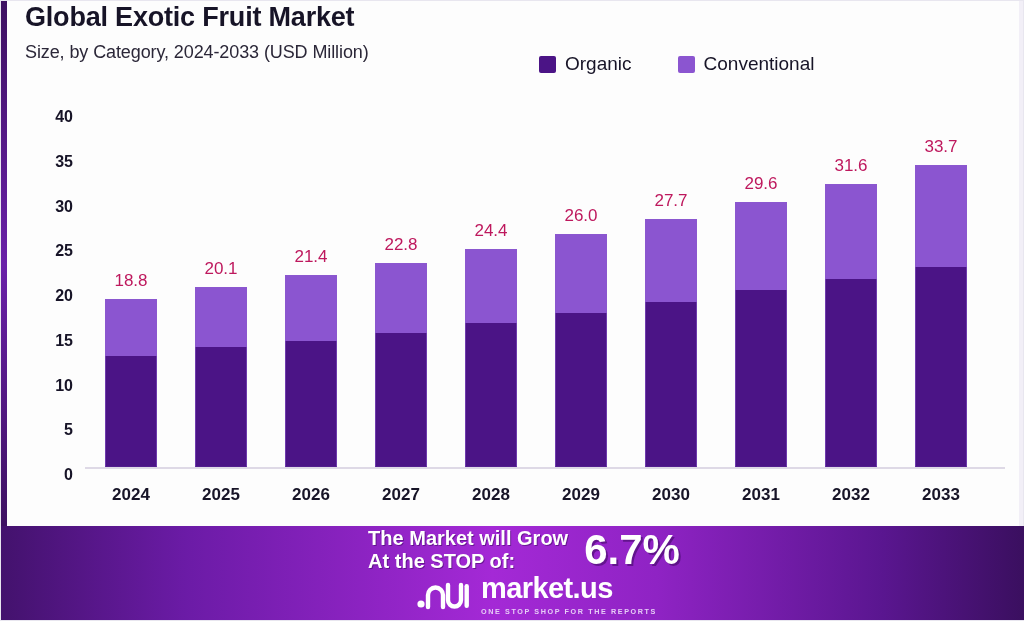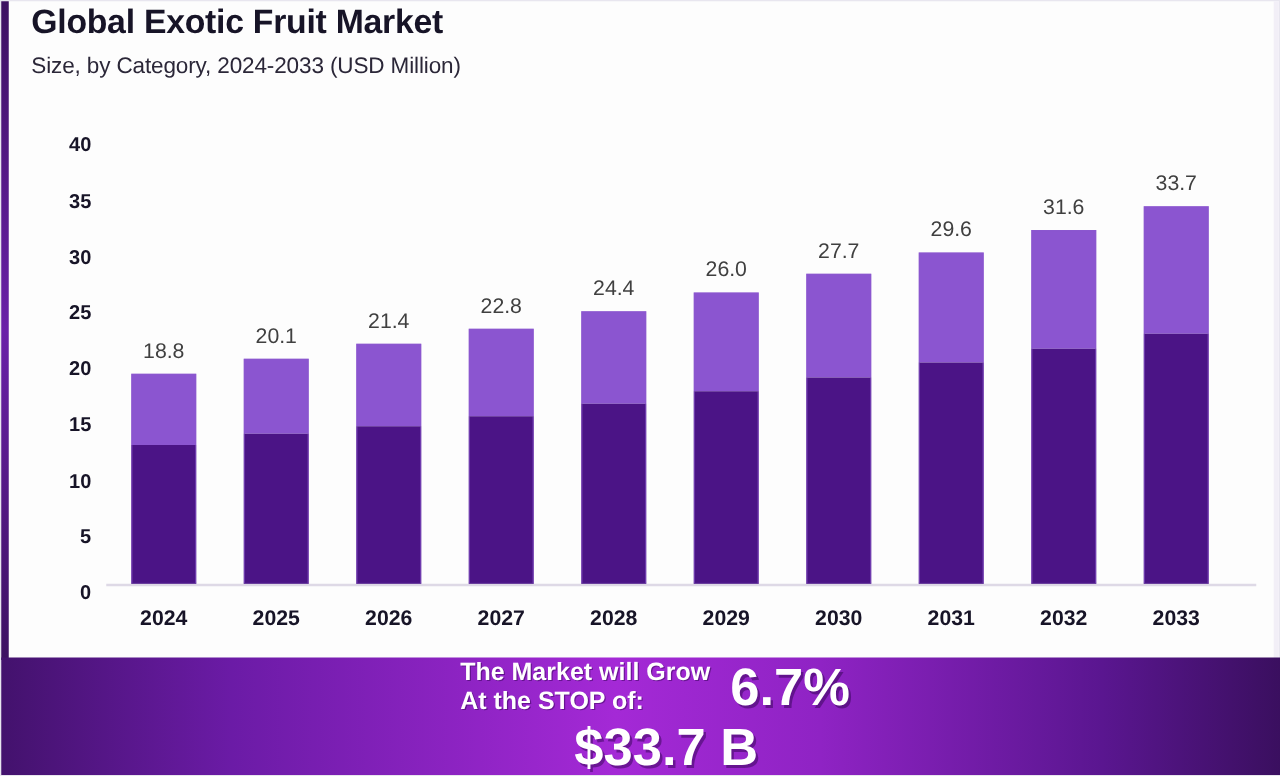--- a/index.html
+++ b/index.html
@@ -71,21 +71,21 @@
   .bar-stack{position:relative;width:52px;}
   .seg{
     width:52px;display:block;box-sizing:border-box;
     border:1px solid rgba(140,90,205,.55);
     border-bottom:none;
   }
   .seg.conv{border-bottom:none;}
   .seg.org{border-top:none;border-bottom:1px solid rgba(90,40,150,.5);}
   .bar-value{
     position:absolute;left:50%;transform:translateX(-50%);
-    font-size:17px;color:#404040;white-space:nowrap;
+    font-size:17px;color:#be185d;white-space:nowrap;
   }
   .x-labels{
     position:absolute;left:84px;top:484px;width:920px;height:28px;
   }
   .x-label{
     position:absolute;width:80px;text-align:center;
     font-size:17px;font-weight:bold;color:#171427;
   }
 
   
@@ -125,20 +125,30 @@
 <div class="page">
 
   <div class="left-stripe"></div>
   <div class="right-stripe"></div>
 
   <div class="header">
     <h1 class="title">Global Exotic Fruit Market</h1>
     <p class="subtitle">Size, by Category, 2024-2033 (USD Million)</p>
   </div>
 
+  <div class="legend">
+    <div class="legend-item">
+      <span class="legend-swatch" id="sw0" style="background: rgb(75, 20, 134);"></span>
+      <span class="legend-label">Organic</span>
+    </div>
+    <div class="legend-item">
+      <span class="legend-swatch" id="sw1" style="background: rgb(139, 85, 208);"></span>
+      <span class="legend-label">Conventional</span>
+    </div>
+  </div>
 
   <div class="plot">
     <div class="y-axis" id="y-axis">
         <div class="y-tick" style="top: 366px;">0</div>
         <div class="y-tick" style="top: 321.25px;">5</div>
         <div class="y-tick" style="top: 276.5px;">10</div>
         <div class="y-tick" style="top: 231.75px;">15</div>
         <div class="y-tick" style="top: 187px;">20</div>
         <div class="y-tick" style="top: 142.25px;">25</div>
         <div class="y-tick" style="top: 97.5px;">30</div>
@@ -235,21 +245,20 @@
   <div class="footer">
     <div class="f-block" style="margin-left:22px;">
       <div>
         <div class="f-text">The Market will Grow</div>
         <div class="f-text">At the STOP of:</div>
       </div>
       <div class="f-big" style="margin-left:16px;">6.7%</div>
     </div>
 
     <div class="f-block" style="margin-left:24px;">
-      <div class="f-big" style="margin-left:16px;">$33.7 B</div>
     </div>
 
     <div class="brand" style="margin-left:46px;">
       <svg width="56" height="34" viewBox="0 0 56 34">
         <circle cx="6" cy="26" r="3.6" fill="#ffffff"></circle>
         <path d="M13 29 V17 a7.5 7.5 0 0 1 15 0 V29" fill="none" stroke="#ffffff" stroke-width="4.4" stroke-linecap="round"></path>
         <path d="M33 7 V22 a6.5 6.5 0 0 0 13 0 V7" fill="none" stroke="#ffffff" stroke-width="4.4" stroke-linecap="round"></path>
         <rect x="49.5" y="6" width="4.4" height="24" rx="2.2" fill="#ffffff"></rect>
       </svg>
       <div>

